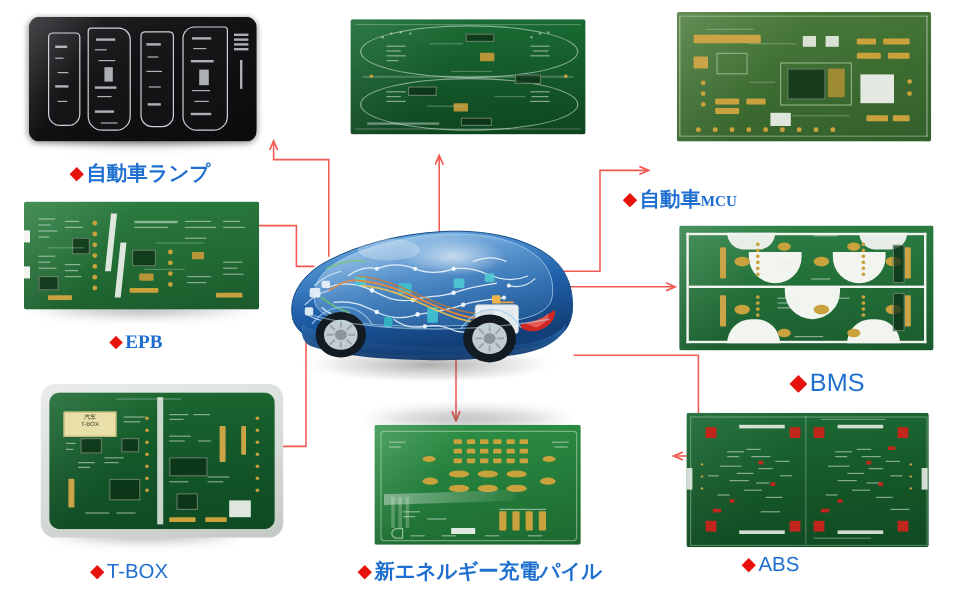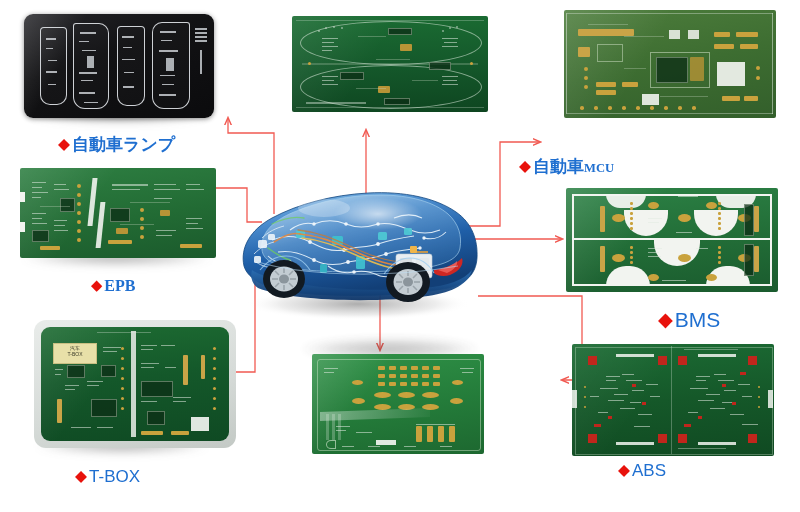--- a/index.html
+++ b/index.html
@@ -581,20 +581,23 @@
       <div class="silk" style="left:12px;top:14px;width:14px;height:1.2px;"></div>
       <div class="silk" style="left:12px;top:18px;width:10px;height:1.2px;"></div>
       <div class="silk" style="left:148px;top:14px;width:14px;height:1.2px;"></div>
       <div class="silk" style="left:150px;top:18px;width:11px;height:1.2px;"></div>
       <div class="silk" style="left:30px;top:92px;width:12px;height:1.2px;"></div>
       <div class="silk" style="left:56px;top:92px;width:12px;height:1.2px;"></div>
       <div class="silk" style="left:92px;top:92px;width:12px;height:1.2px;"></div>
       <div class="silk" style="left:128px;top:92px;width:12px;height:1.2px;"></div>
     </div>
   </div>
+  <div class="label" style="left:298px;top:468px;font-size:17px;">
+    <span class="dia">◆</span><span class="jp">新エネルギー充電パイル</span>
+  </div>
 
   <div class="pcbwrap" style="left:572px;top:344px;width:202px;height:112px;">
     <div class="pcb green-abs">
 
       <div class="silk" style="left:99px;top:2px;width:1.4px;height:108px;opacity:.55;"></div>
 
       <div style="position:absolute;left:3px;top:3px;width:196px;height:106px;border:1px solid rgba(210,230,210,.35);"></div>
 
       <div class="redmark" style="left:16px;top:12px;width:9px;height:9px;"></div>
       <div class="redmark" style="left:86px;top:12px;width:9px;height:9px;"></div>

